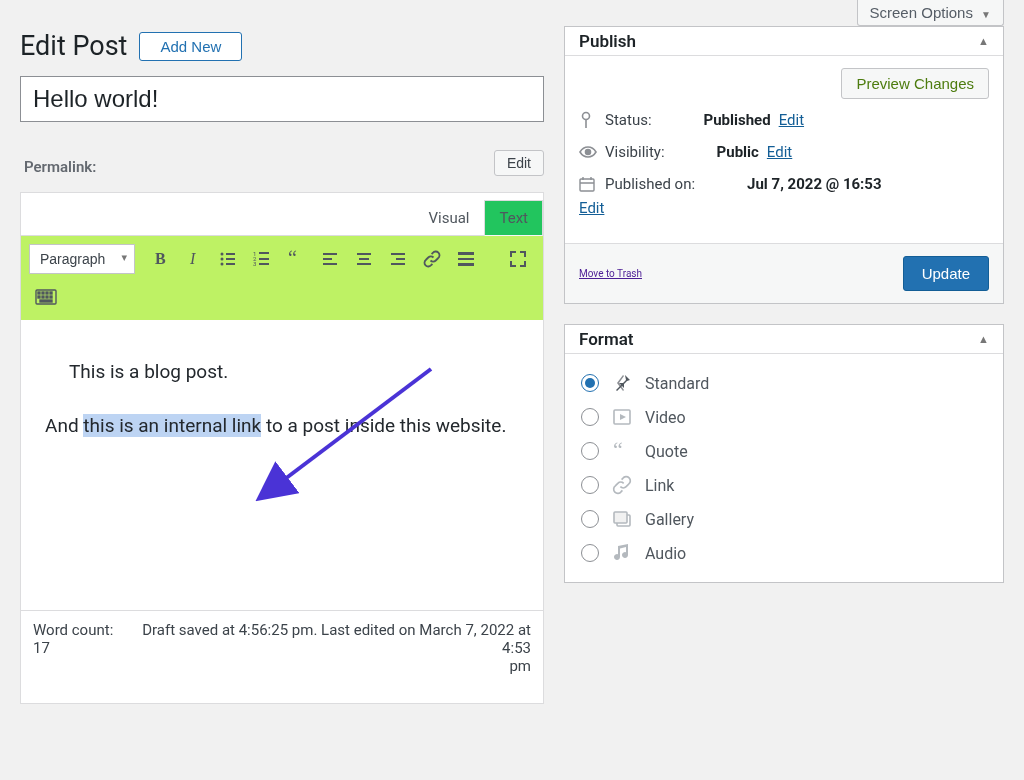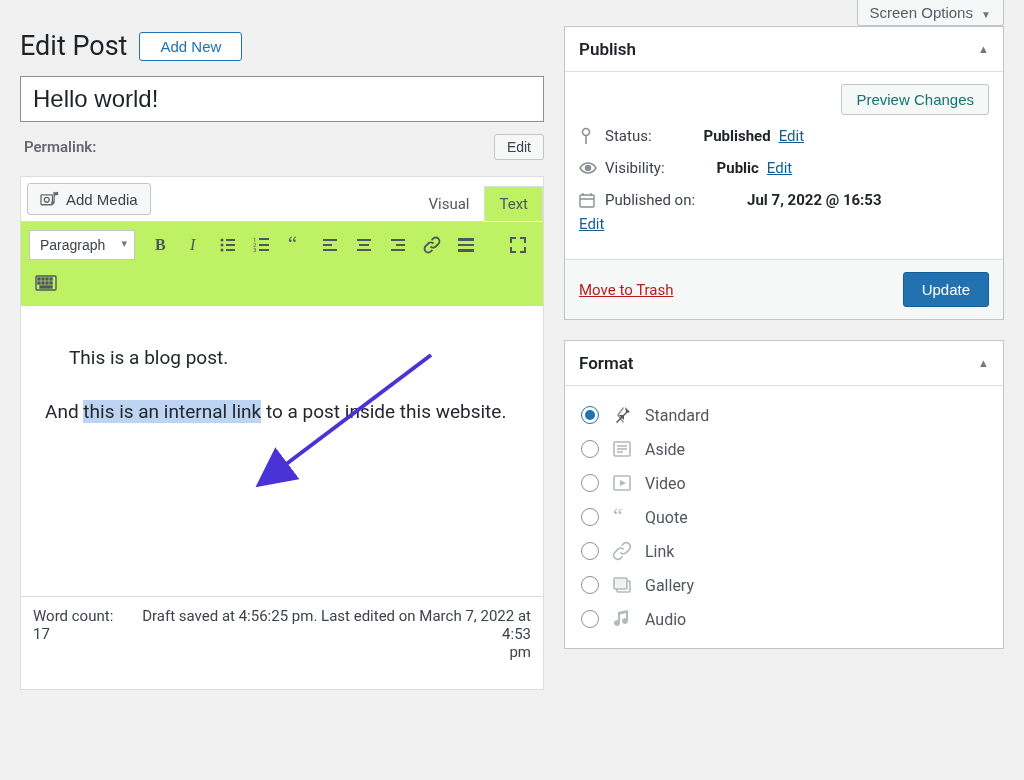--- a/index.html
+++ b/index.html
@@ -56,22 +56,22 @@
   .title-input {
     width: 100%;
     font-size: 24px;
     padding: 8px 12px;
     border: 1px solid #8c8f94;
     background: #fff;
     color: #1d2327;
   }
   .permalink-row {
     display: flex;
-    align-items: center;
-    padding: 12px 0 16px 4px;
+    align-items: flex-end;
+    padding: 28px 0 16px 4px;
     color: #646970;
     font-size: 15px;
     font-weight: 600;
   }
   .permalink-row .spacer { flex: 1; }
   .small-btn {
     background: #f6f7f7;
     border: 1px solid #c3c4c7;
     border-radius: 3px;
     padding: 4px 12px;
@@ -108,21 +108,21 @@
   }
   .etab {
     padding: 8px 14px;
     font-size: 15px;
     color: #50575e;
     cursor: pointer;
     border: 1px solid transparent;
     border-bottom: none;
   }
   .etab.active {
-    background: #bef264;
+    background: #22c55e;
     border-color: #dcdcde;
     border-bottom: 1px solid #f6f7f7;
     position: relative;
     top: 1px;
   }
   .toolbar {
     background: #bef264;
     border-top: 1px solid #dcdcde;
     padding: 6px 8px;
     display: flex;
@@ -185,52 +185,52 @@
   
   .metabox {
     background: #fff;
     border: 1px solid #c3c4c7;
     margin-bottom: 20px;
   }
   .metabox-header {
     display: flex;
     align-items: center;
     justify-content: space-between;
-    padding: 12px 14px;
+    padding: 4px 14px;
     border-bottom: 1px solid #dcdcde;
     font-size: 17px;
     font-weight: 600;
     color: #1d2327;
     cursor: pointer;
   }
   .metabox-header .tri { color: #777; font-size: 11px; }
   .metabox-body { padding: 12px 14px; font-size: 15px; }
   .row-rt { display: flex; justify-content: flex-end; margin-bottom: 12px; }
   .wp-btn {
     background: #f6f7f7;
     border: 1px solid #c3c4c7;
     border-radius: 3px;
     padding: 6px 14px;
     font-size: 15px;
-    color: #0f766e;
+    color: #4d7c0f;
     cursor: pointer;
   }
   .mline { display: flex; align-items: center; gap: 8px; margin-bottom: 14px; flex-wrap: wrap; }
   .mline .ico { width: 18px; text-align: center; color: #8c8f94; }
   .mline strong { font-weight: 700; color: #1d2327; padding-left: 44px; }
   .mline a { color: #135e96; text-decoration: underline; }
   .mfooter {
     border-top: 1px solid #dcdcde;
     background: #f6f7f7;
     padding: 12px 14px;
     display: flex;
     justify-content: space-between;
     align-items: center;
   }
-  .trash { color: #b91c1c; text-decoration: underline; cursor: pointer; font-size: 15px; }
+  .trash { color: #4c1d95; text-decoration: underline; cursor: pointer; font-size: 10px; }
   .primary-btn {
     background: #2271b1;
     color: #fff;
     border: 1px solid #135e96;
     border-radius: 3px;
     padding: 8px 18px;
     font-size: 15px;
     cursor: pointer;
   }
   .format-list { list-style: none; }
@@ -265,32 +265,20 @@
     <input class="title-input" value="Hello world!" style="">
 
     <div class="permalink-row">
       <span>Permalink:</span>
       <span class="spacer"></span>
       <button class="small-btn">Edit</button>
     </div>
 
     <div class="editor-box">
       <div class="editor-top">
-        <button class="add-media">
-          <span>
-            <svg width="20" height="18" viewBox="0 0 24 22" fill="none" stroke="#646970" stroke-width="1.6">
-              <rect x="1" y="6" width="14" height="12" rx="1"></rect>
-                <circle cx="8" cy="12" r="3"></circle>
-              <path d="M17 3 L17 14" stroke-linecap="round"></path>
-                <circle cx="15.5" cy="15.5" r="2.2" fill="#646970" stroke="none"></circle>
-              <path d="M17 3 L22 2 L22 6 L17 7 Z" fill="#646970" stroke="none"></path>
-            </svg>
-          </span>
-          <span>Add Media</span>
-        </button>
         <div class="editor-tabs">
           <div class="etab">Visual</div>
           <div class="etab active">Text</div>
         </div>
       </div>
 
       <div class="toolbar">
         <span class="fmt-sel-wrap">
           <select class="fmt-select">
             <option>Paragraph</option>
@@ -493,32 +481,20 @@
                   <path d="M3 3l7 7 7-7" fill="none" opacity="0"></path>
                   <path d="M10 2 L2 10 L5 13 L10 8 L10 18 L12 18 L12 6 Z" fill="#50575e" opacity="0"></path>
                   <path d="M14 2c0 0-9 3-9 3v11s0 2 2 2 3-2 3-2V6l4-1z" fill="#50575e" opacity="0"></path>
                   <path d="M2 18L18 2" stroke="#50575e" opacity="0"></path>
                   <path d="M4 2a4 4 0 014 4v12" fill="none" stroke="#50575e" opacity="0"></path>
                   <path d="M3 3h3l2 4 2-4h3l-4 7 4 7h-3l-2-4-2 4H3l4-7z" fill="#50575e" opacity="0"></path>
                   <path d="M13 2l5 5-3 1-3 3 0 4-2-2-5 5-1-1 5-5-2-2 4 0 3-3z" fill="#50575e"></path>
                 </svg>
               </span>
               <span>Standard</span>
-            </li>
-            <li>
-              <span class="radio"></span>
-              <span class="fico">
-                <svg width="20" height="20" viewBox="0 0 20 20" fill="none" stroke="#b4b9be" stroke-width="1.6">
-                  <rect x="2" y="3" width="16" height="14" rx="1"></rect>
-                  <line x1="5" y1="7" x2="15" y2="7"></line>
-                  <line x1="5" y1="10" x2="15" y2="10"></line>
-                  <line x1="5" y1="13" x2="11" y2="13"></line>
-                </svg>
-              </span>
-              <span>Aside</span>
             </li>
             <li>
               <span class="radio"></span>
               <span class="fico">
                 <svg width="20" height="20" viewBox="0 0 20 20" fill="none" stroke="#b4b9be" stroke-width="1.6">
                   <rect x="2" y="3" width="16" height="14" rx="1"></rect>
                   <path d="M8 7l6 3-6 3z" fill="#b4b9be" stroke="none"></path>
                 </svg>
               </span>
               <span>Video</span>

